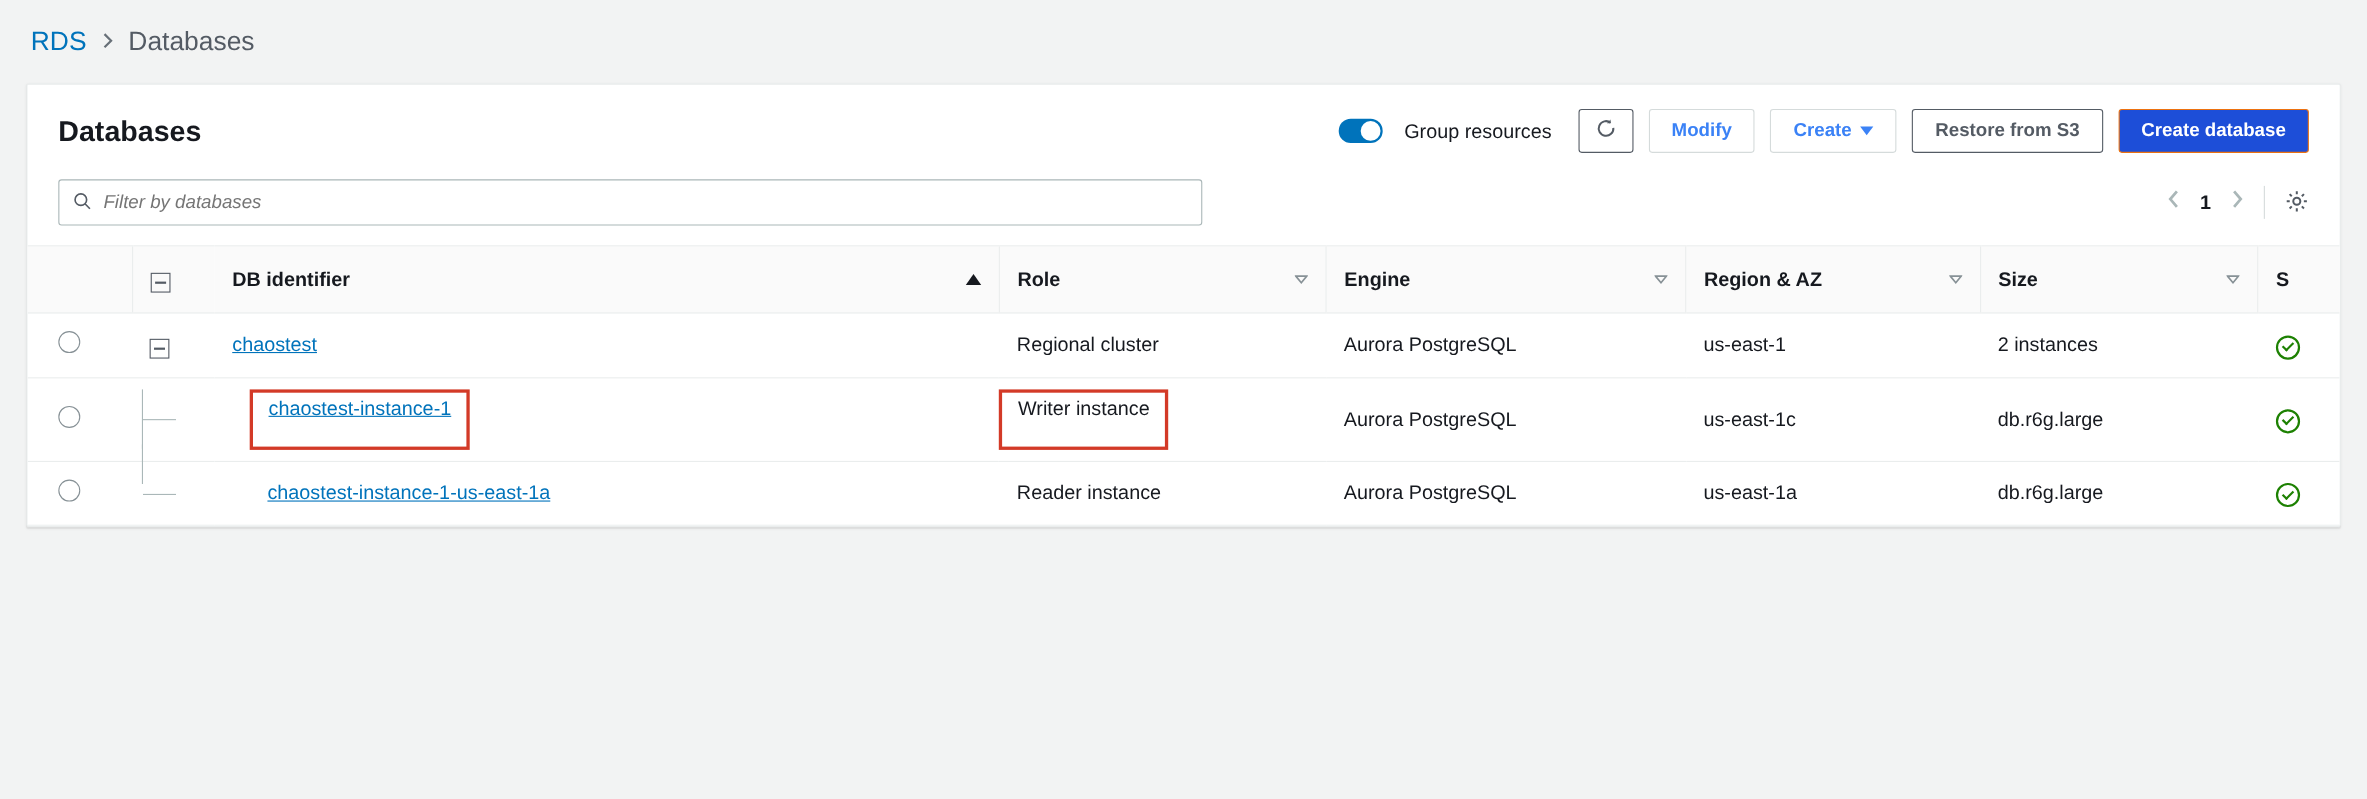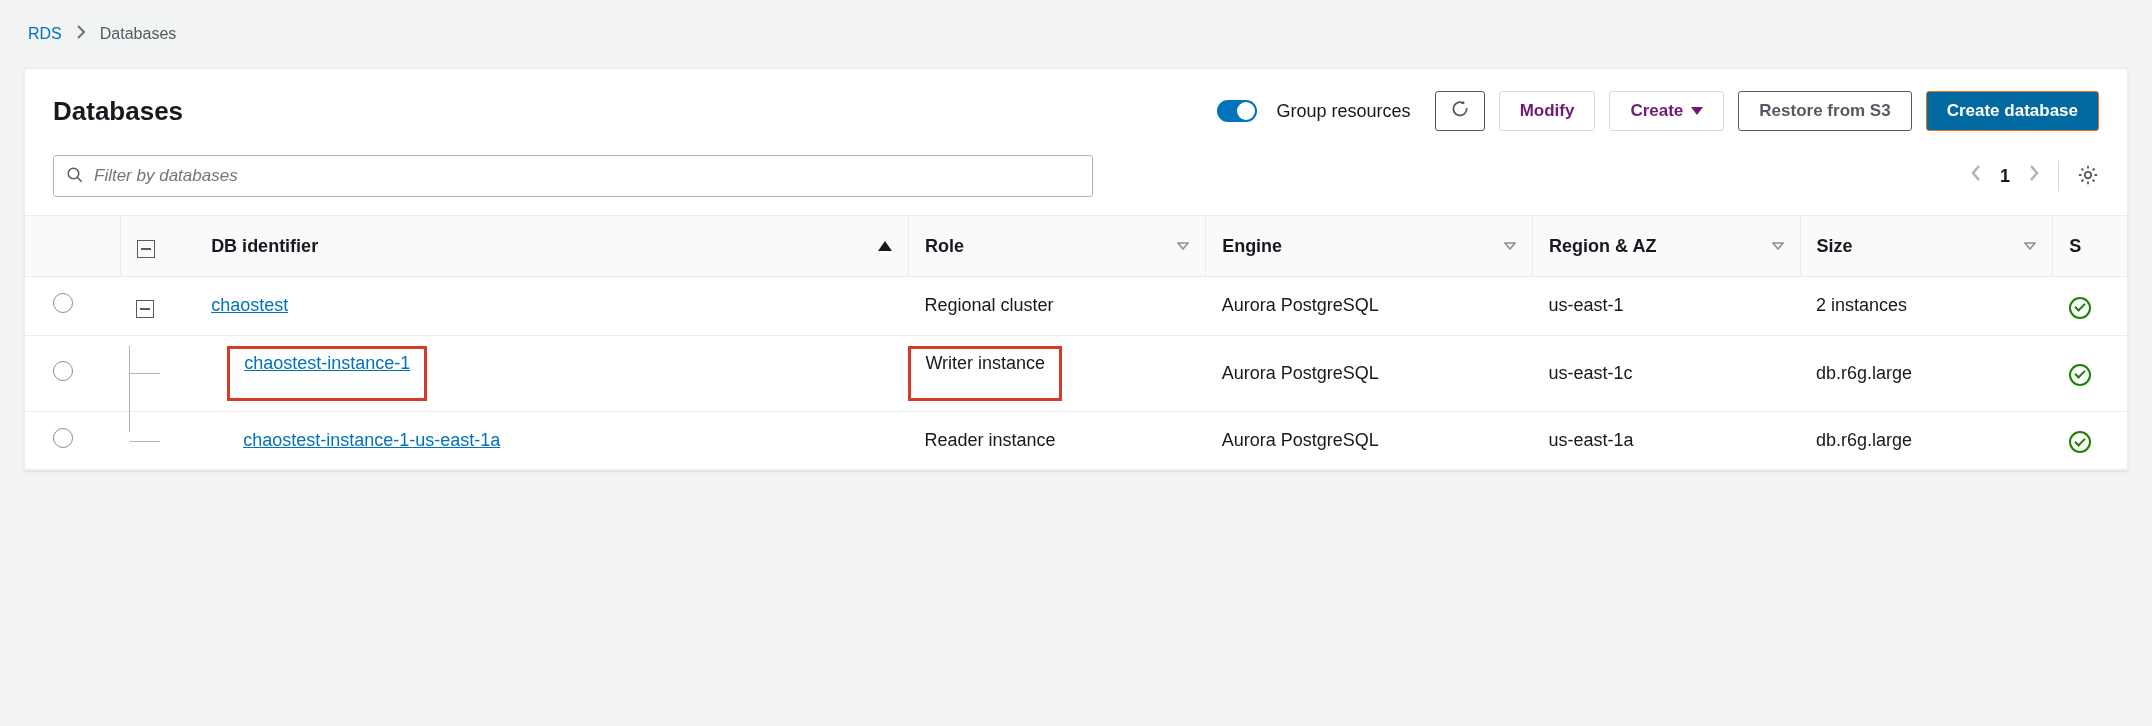--- a/index.html
+++ b/index.html
@@ -7,21 +7,21 @@
     font-family: "Amazon Ember", "Helvetica Neue", Arial, sans-serif;
     background: #f2f3f3;
     color: #16191f;
     font-size: 14px;
     padding: 12px 24px 40px 24px;
   }
   .breadcrumb {
     display: flex;
     align-items: center;
     gap: 14px;
-    font-size: 16px;
+    font-size: 24px;
     margin: 12px 0 24px 4px;
   }
   .breadcrumb a { color: #0073bb; text-decoration: none; }
   .bc-sep { color: #687078; }
   .bc-current { color: #545b64; }
 
   .panel {
     background: #fff;
     border: 1px solid #eaeded;
     box-shadow: 0 1px 1px rgba(0,0,0,0.05), 0 1px 3px rgba(0,0,0,0.05);
@@ -72,22 +72,22 @@
     border-radius: 3px;
     font-size: 17px;
     font-weight: 700;
     color: #545b64;
     display: inline-flex;
     align-items: center;
     gap: 8px;
     cursor: pointer;
   }
   .btn.icon-only { padding: 0 14px; }
-  .btn.disabled { color: #701a75; border-color: #d5dbdb; cursor: not-allowed; }
-  .btn.primary { background: #0369a1; border-color: #ec7211; color: #fff; }
+  .btn.disabled { color: #3b82f6; border-color: #d5dbdb; cursor: not-allowed; }
+  .btn.primary { background: #1d4ed8; border-color: #ec7211; color: #fff; }
   .caret { width: 0; height: 0; border-left: 6px solid transparent; border-right: 6px solid transparent; border-top: 8px solid currentColor; }
 
   .filter-row {
     display: flex;
     align-items: center;
     padding: 14px 28px 18px 28px;
   }
   .filter-input {
     flex: 1 1 auto;
     display: flex;

